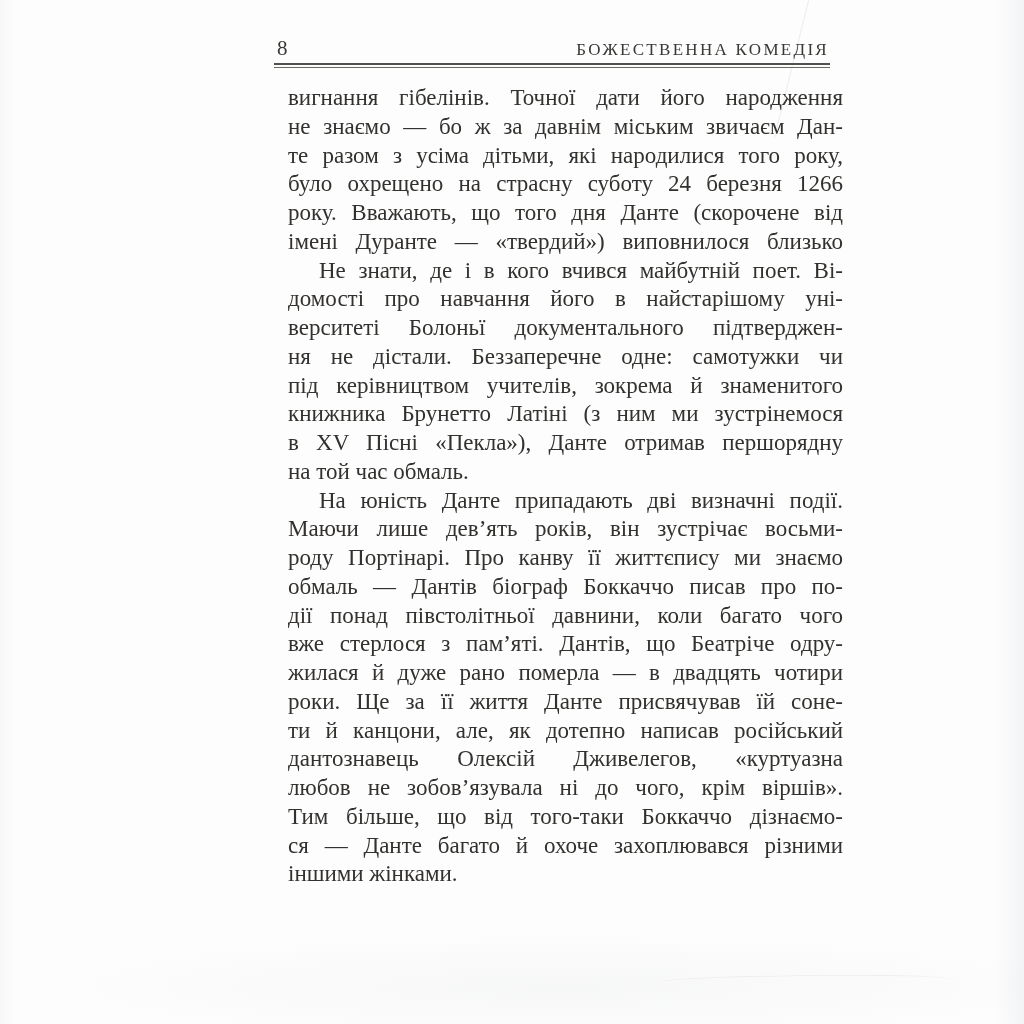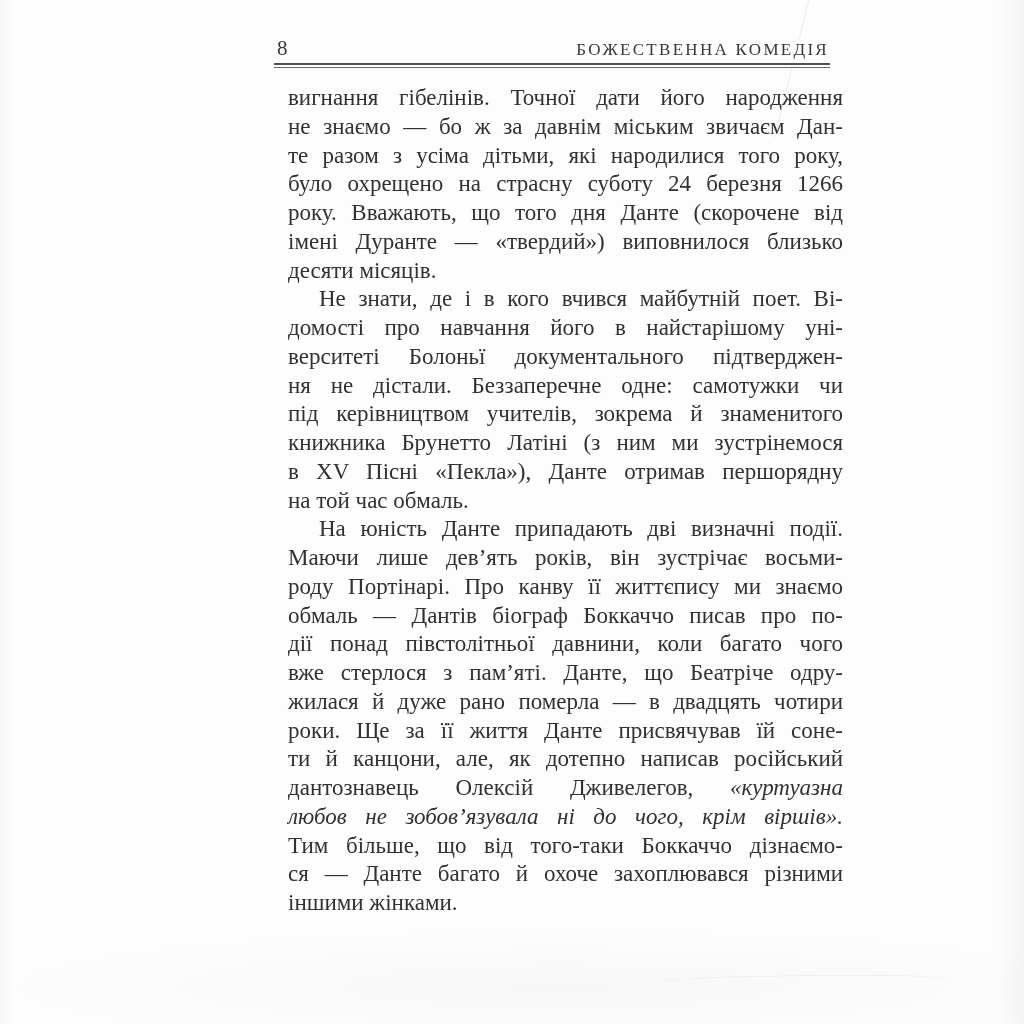--- a/index.html
+++ b/index.html
@@ -45,21 +45,21 @@
     position:absolute;left:288px;top:84px;width:555px;
     font-size:23px;color:#33312e;
   }
   .line{
     height:28.75px;line-height:28.75px;
     text-align:justify;text-align-last:justify;
     overflow:visible;white-space:normal;
   }
   .line.lastline{text-align-last:left;}
   .line.indent{padding-left:31px;}
-  .em{font-style:italic;}
+  .em{}
 </style>
 </head>
 <body>
 
 <div class="page">
   <div class="crease"></div>
   <div class="smudge"></div>
 
   <div class="header">
     <span class="page-number">8</span>
@@ -68,35 +68,34 @@
 
   <div class="header-rule"></div>
 
   <div class="text-block">
       <div class="line"><span>вигнання гібелінів. Точної дати його народження</span></div>
       <div class="line"><span>не знаємо — бо ж за давнім міським звичаєм Дан-</span></div>
       <div class="line"><span>те разом з усіма дітьми, які народилися того року,</span></div>
       <div class="line"><span>було охрещено на страсну суботу 24 березня 1266</span></div>
       <div class="line"><span>року. Вважають, що того дня Данте (скорочене від</span></div>
       <div class="line"><span>імені Дуранте — «твердий») виповнилося близько</span></div>
-      <div class="line lastline"><span>десяти місяців.</span></div>
       <div class="line indent"><span>Не знати, де і в кого вчився майбутній поет. Ві-</span></div>
       <div class="line"><span>домості про навчання його в найстарішому уні-</span></div>
       <div class="line"><span>верситеті Болоньї документального підтверджен-</span></div>
       <div class="line"><span>ня не дістали. Беззаперечне одне: самотужки чи</span></div>
       <div class="line"><span>під керівництвом учителів, зокрема й знаменитого</span></div>
       <div class="line"><span>книжника Брунетто Латіні (з ним ми зустрінемося</span></div>
       <div class="line"><span>в XV Пісні «Пекла»), Данте отримав першорядну</span></div>
       <div class="line lastline"><span>на той час обмаль.</span></div>
       <div class="line indent"><span>На юність Данте припадають дві визначні події.</span></div>
       <div class="line"><span>Маючи лише дев’ять років, він зустрічає восьми-</span></div>
       <div class="line"><span>роду Портінарі. Про канву її життєпису ми знаємо</span></div>
       <div class="line"><span>обмаль — Дантів біограф Боккаччо писав про по-</span></div>
       <div class="line"><span>дії понад півстолітньої давнини, коли багато чого</span></div>
-      <div class="line"><span>вже стерлося з пам’яті. Данте, що Беатріче одру-</span></div>
+      <div class="line"><span>вже стерлося з пам’яті. Дантів, що Беатріче одру-</span></div>
       <div class="line"><span>жилася й дуже рано померла — в двадцять чотири</span></div>
       <div class="line"><span>роки. Ще за її життя Данте присвячував їй соне-</span></div>
       <div class="line"><span>ти й канцони, але, як дотепно написав російський</span></div>
       <div class="line"><span>дантознавець Олексій Дживелегов, </span><span class="em">«куртуазна</span></div>
       <div class="line"><span class="em">любов не зобов’язувала ні до чого, крім віршів».</span></div>
       <div class="line"><span>Тим більше, що від того-таки Боккаччо дізнаємо-</span></div>
       <div class="line"><span>ся — Данте багато й охоче захоплювався різними</span></div>
       <div class="line lastline"><span>іншими жінками.</span></div>
     </div>
 </div>

